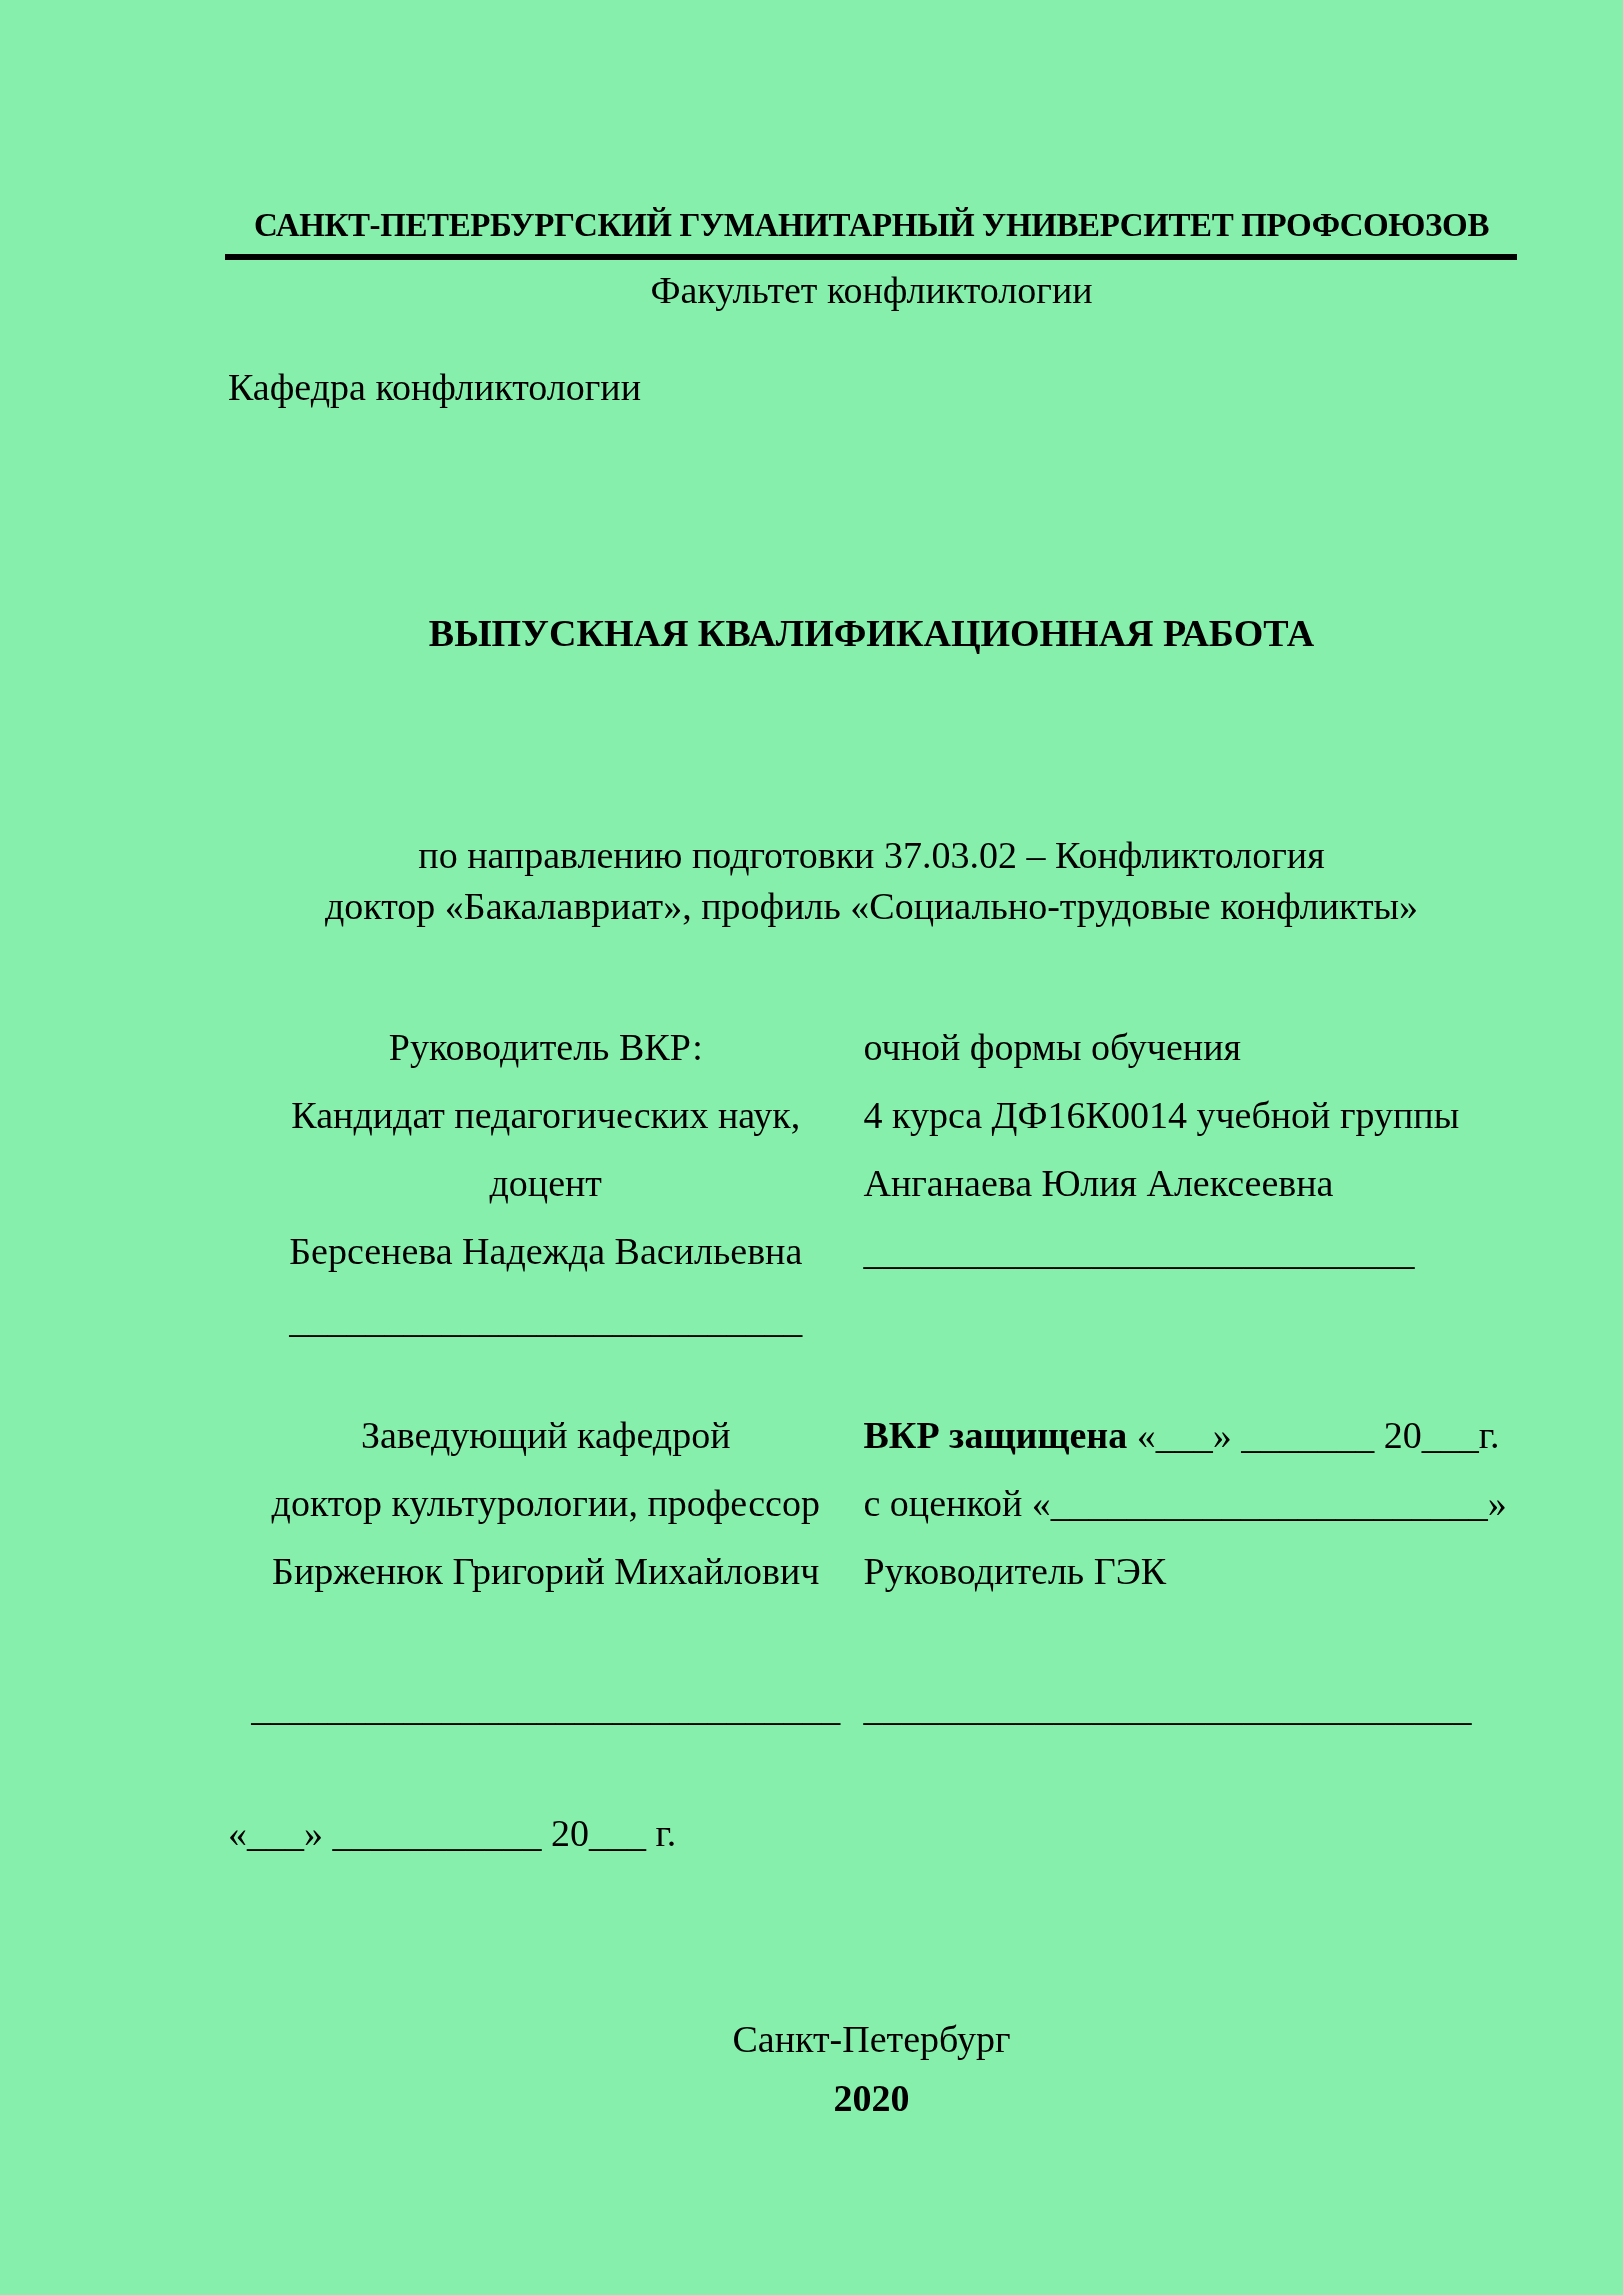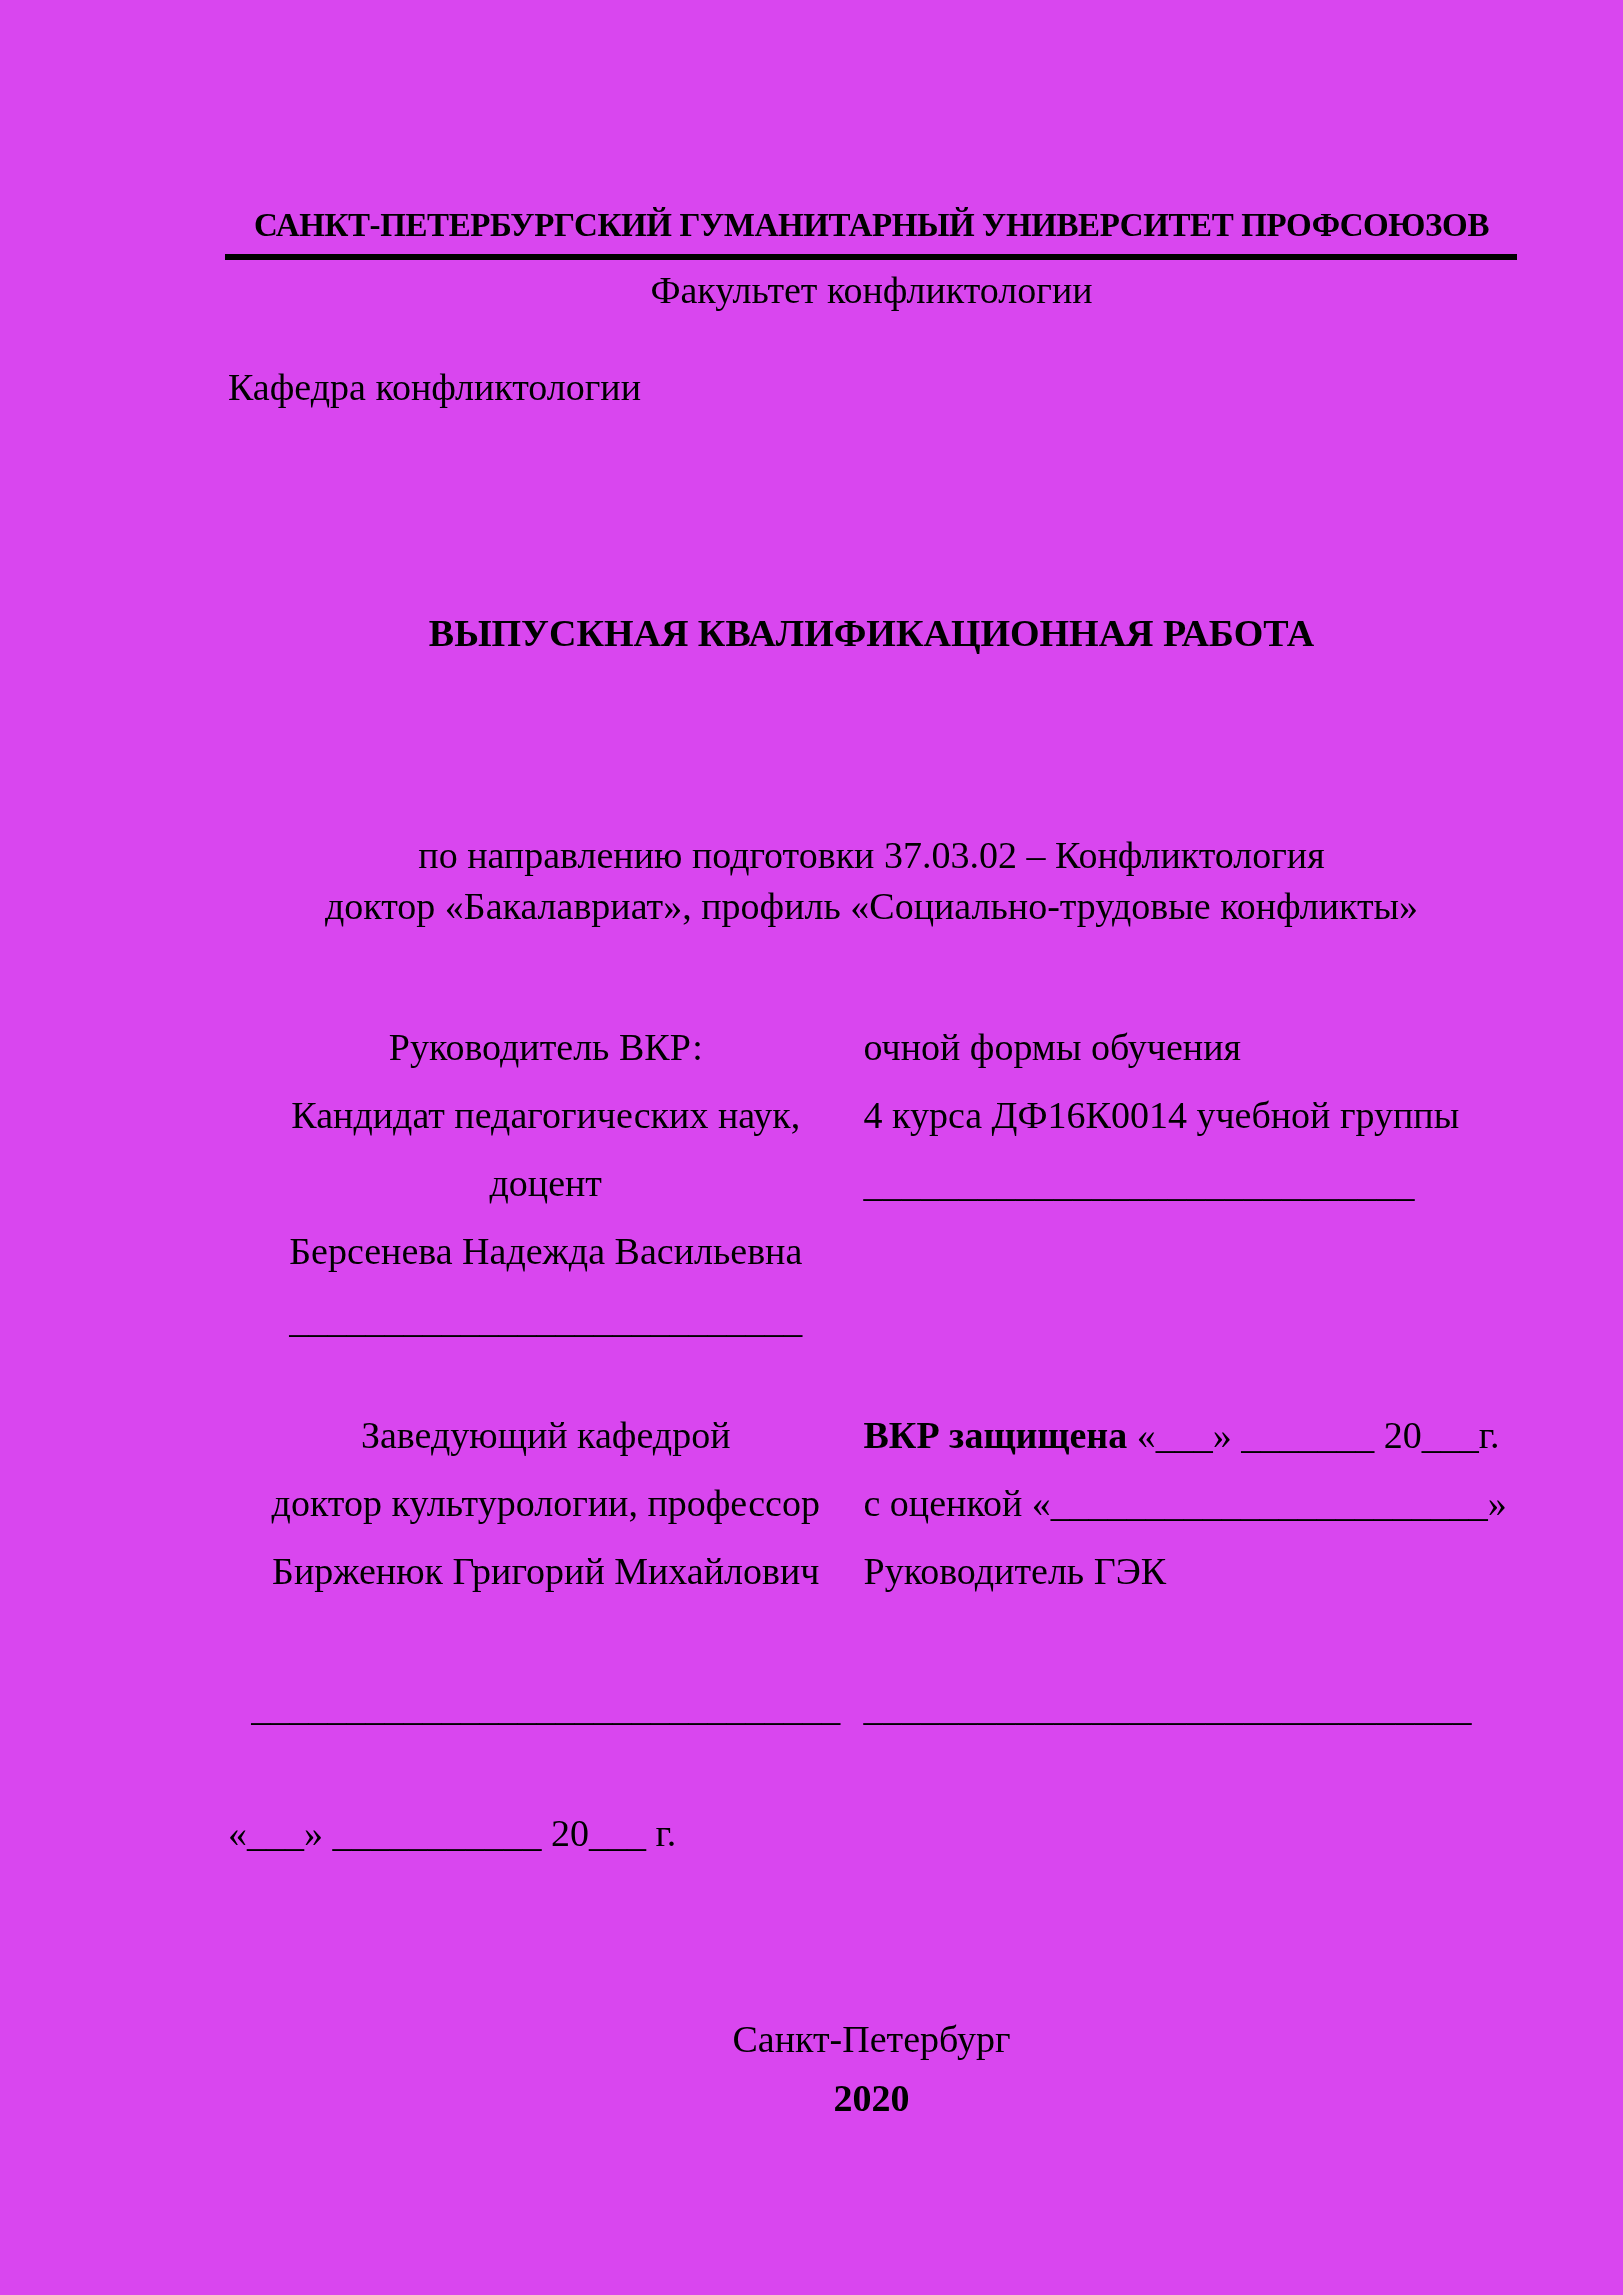--- a/index.html
+++ b/index.html
@@ -5,21 +5,21 @@
   html, body {
     margin: 0;
     padding: 0;
     background: #e8e8e8;
   }
   .page {
     position: relative;
     width: 1623px;
     height: 2295px;
     margin: 0 auto;
-    background: #d946ef;
+    background: #86efac;
     color: #000000;
     font-family: "Liberation Serif", "DejaVu Serif", serif;
     font-size: 38px;
     overflow: hidden;
   }
   .abs { position: absolute; }
   .content {
     left: 228px;
     width: 1287px;
   }
@@ -119,20 +119,21 @@
     <div class="col-left">
       <div class="col-line">Руководитель ВКР:</div>
       <div class="col-line">Кандидат педагогических наук,</div>
       <div class="col-line">доцент</div>
       <div class="col-line">Берсенева Надежда Васильевна</div>
       <div class="col-line">___________________________</div>
     </div>
     <div class="col-right">
       <div class="col-line">очной формы обучения</div>
       <div class="col-line">4 курса ДФ16К0014 учебной группы</div>
+      <div class="col-line">Анганаева Юлия Алексеевна</div>
       <div class="col-line">_____________________________</div>
     </div>
   </div>
 
   <div class="abs content cols cols-2">
     <div class="col-left">
       <div class="col-line">Заведующий кафедрой</div>
       <div class="col-line">доктор культурологии, профессор</div>
       <div class="col-line">Бирженюк Григорий Михайлович</div>
       <div class="gap-row"></div>

